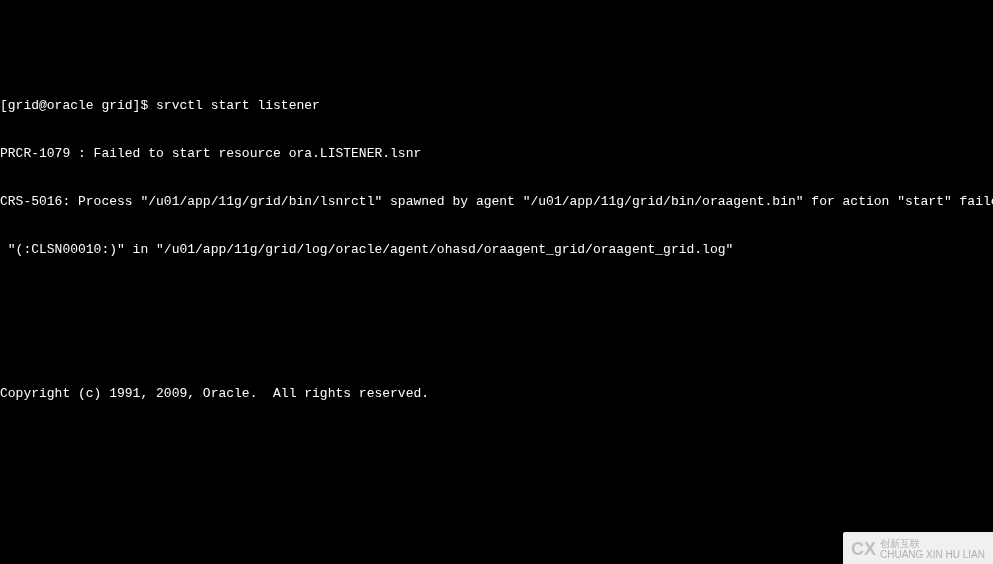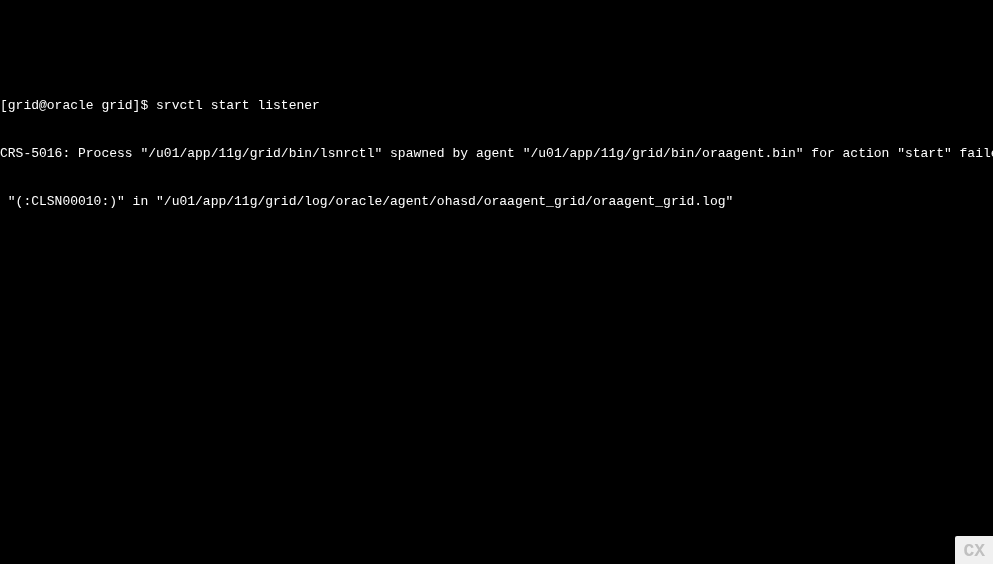--- a/index.html
+++ b/index.html
@@ -25,21 +25,21 @@
     .line {
       white-space: pre;
       min-height: 16px;
     }
     .watermark {
       position: absolute;
       right: 0;
       bottom: 0;
       background: #f0f0f0;
       color: #b0b0b0;
-      font-family: Liberation Mono, monospace;
+      font-family: Liberation Sans, sans-serif;
       font-size: 10px;
       padding: 6px 8px 4px 8px;
       display: flex;
       align-items: center;
       gap: 4px;
       border-top-left-radius: 2px;
     }
     .watermark .logo {
       font-size: 18px;
       font-weight: bold;
@@ -52,24 +52,26 @@
       line-height: 1.1;
     }
   </style>
 </head>
 <body>
 
 
 
 <div class="terminal">
   <div class="line">[grid@oracle grid]$ srvctl start listener</div>
+  <div class="line">PRCR-1079 : Failed to start resource ora.LISTENER.lsnr</div>
   <div class="line">CRS-5016: Process "/u01/app/11g/grid/bin/lsnrctl" spawned by agent "/u01/app/11g/grid/bin/oraagent.bin" for action "start" failed: details at</div>
   <div class="line"> "(:CLSN00010:)" in "/u01/app/11g/grid/log/oracle/agent/ohasd/oraagent_grid/oraagent_grid.log"</div>
   <div class="line"></div>
   <div class="line"></div>
+  <div class="line">Copyright (c) 1991, 2009, Oracle.  All rights reserved.</div>
   <div class="line"></div>
   
   
   
   
   
   
   
   
   
@@ -86,16 +88,20 @@
   
   
   
   
   
   
 </div>
 
 <div class="watermark">
   <span class="logo">CX</span>
+  <span class="text">
+    <span>创新互联</span>
+    <span>CHUANG XIN HU LIAN</span>
+  </span>
 </div>
 
 
 
 
 </body></html>

